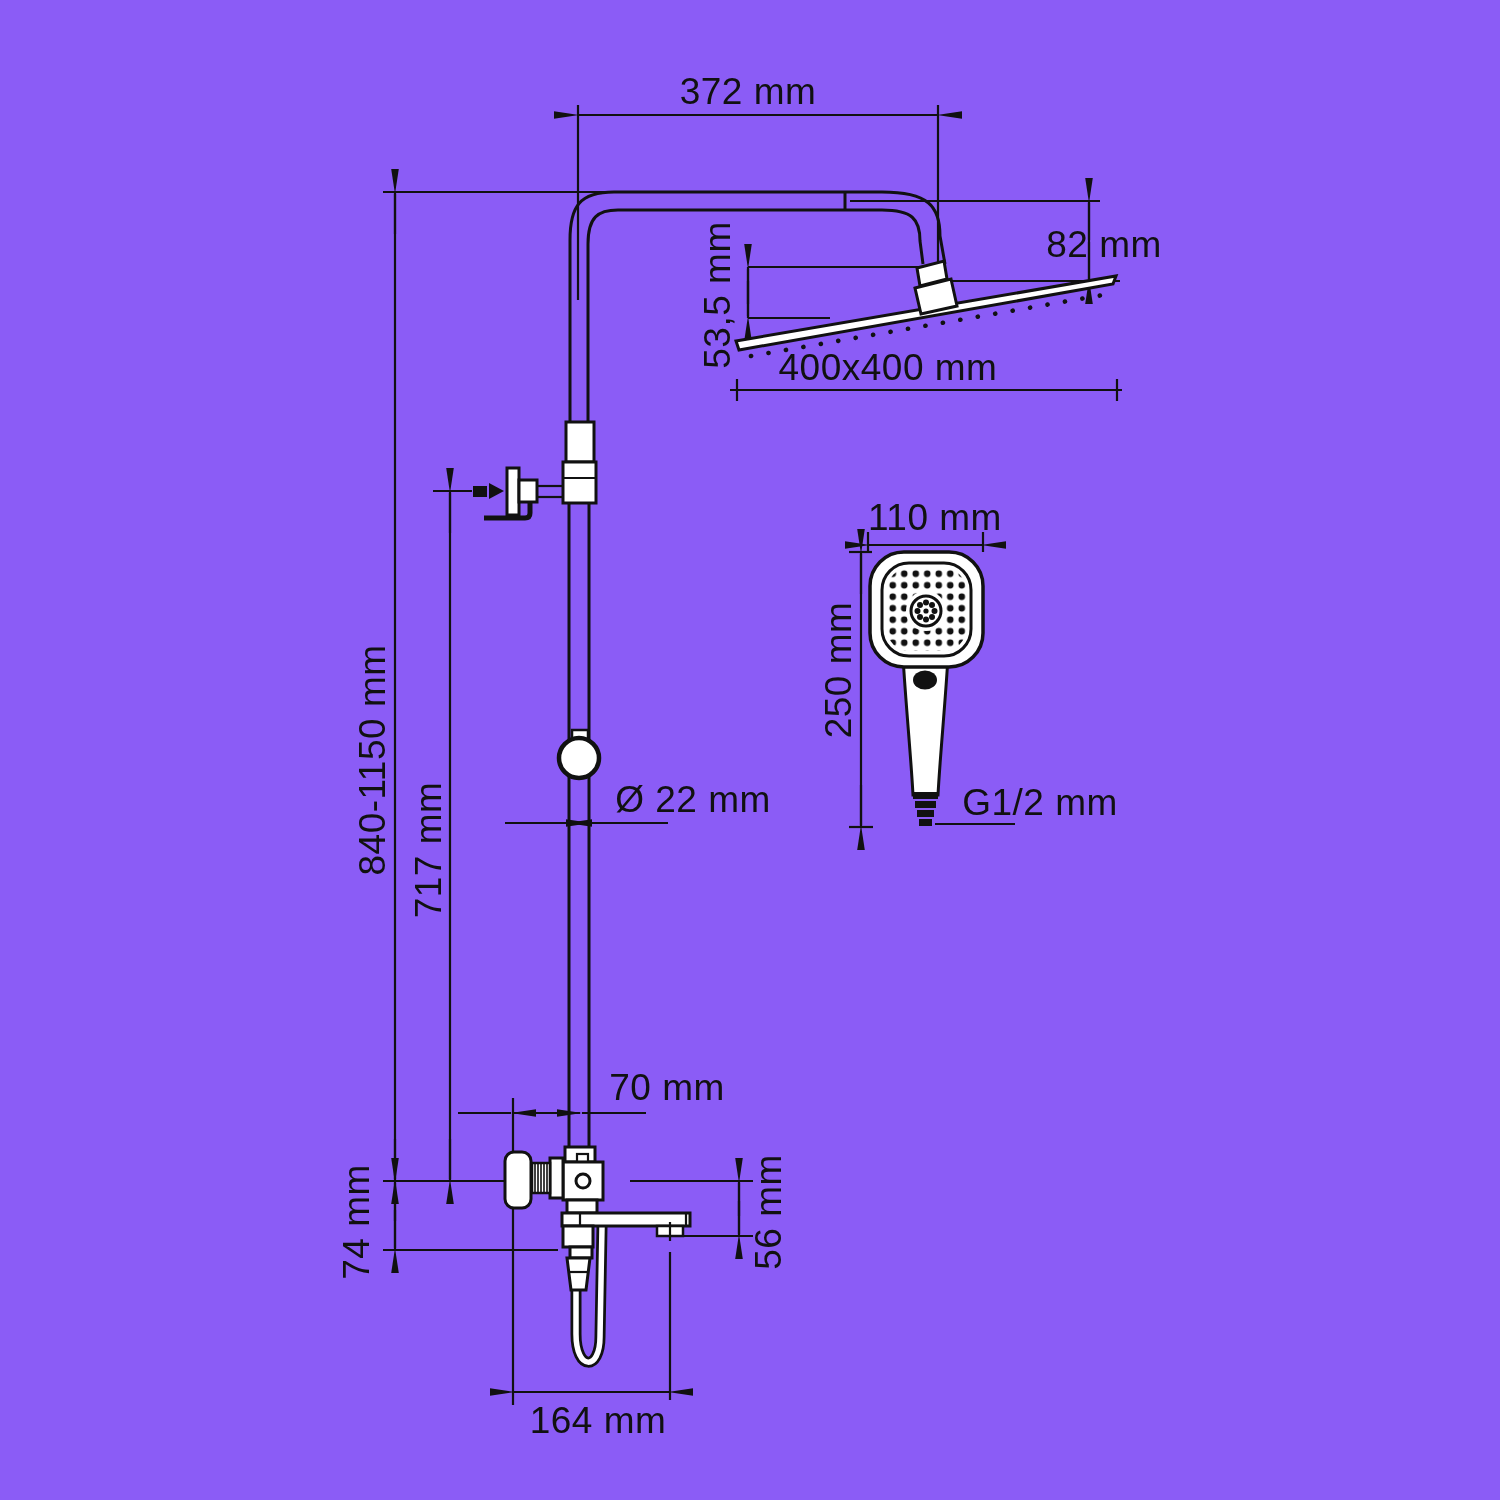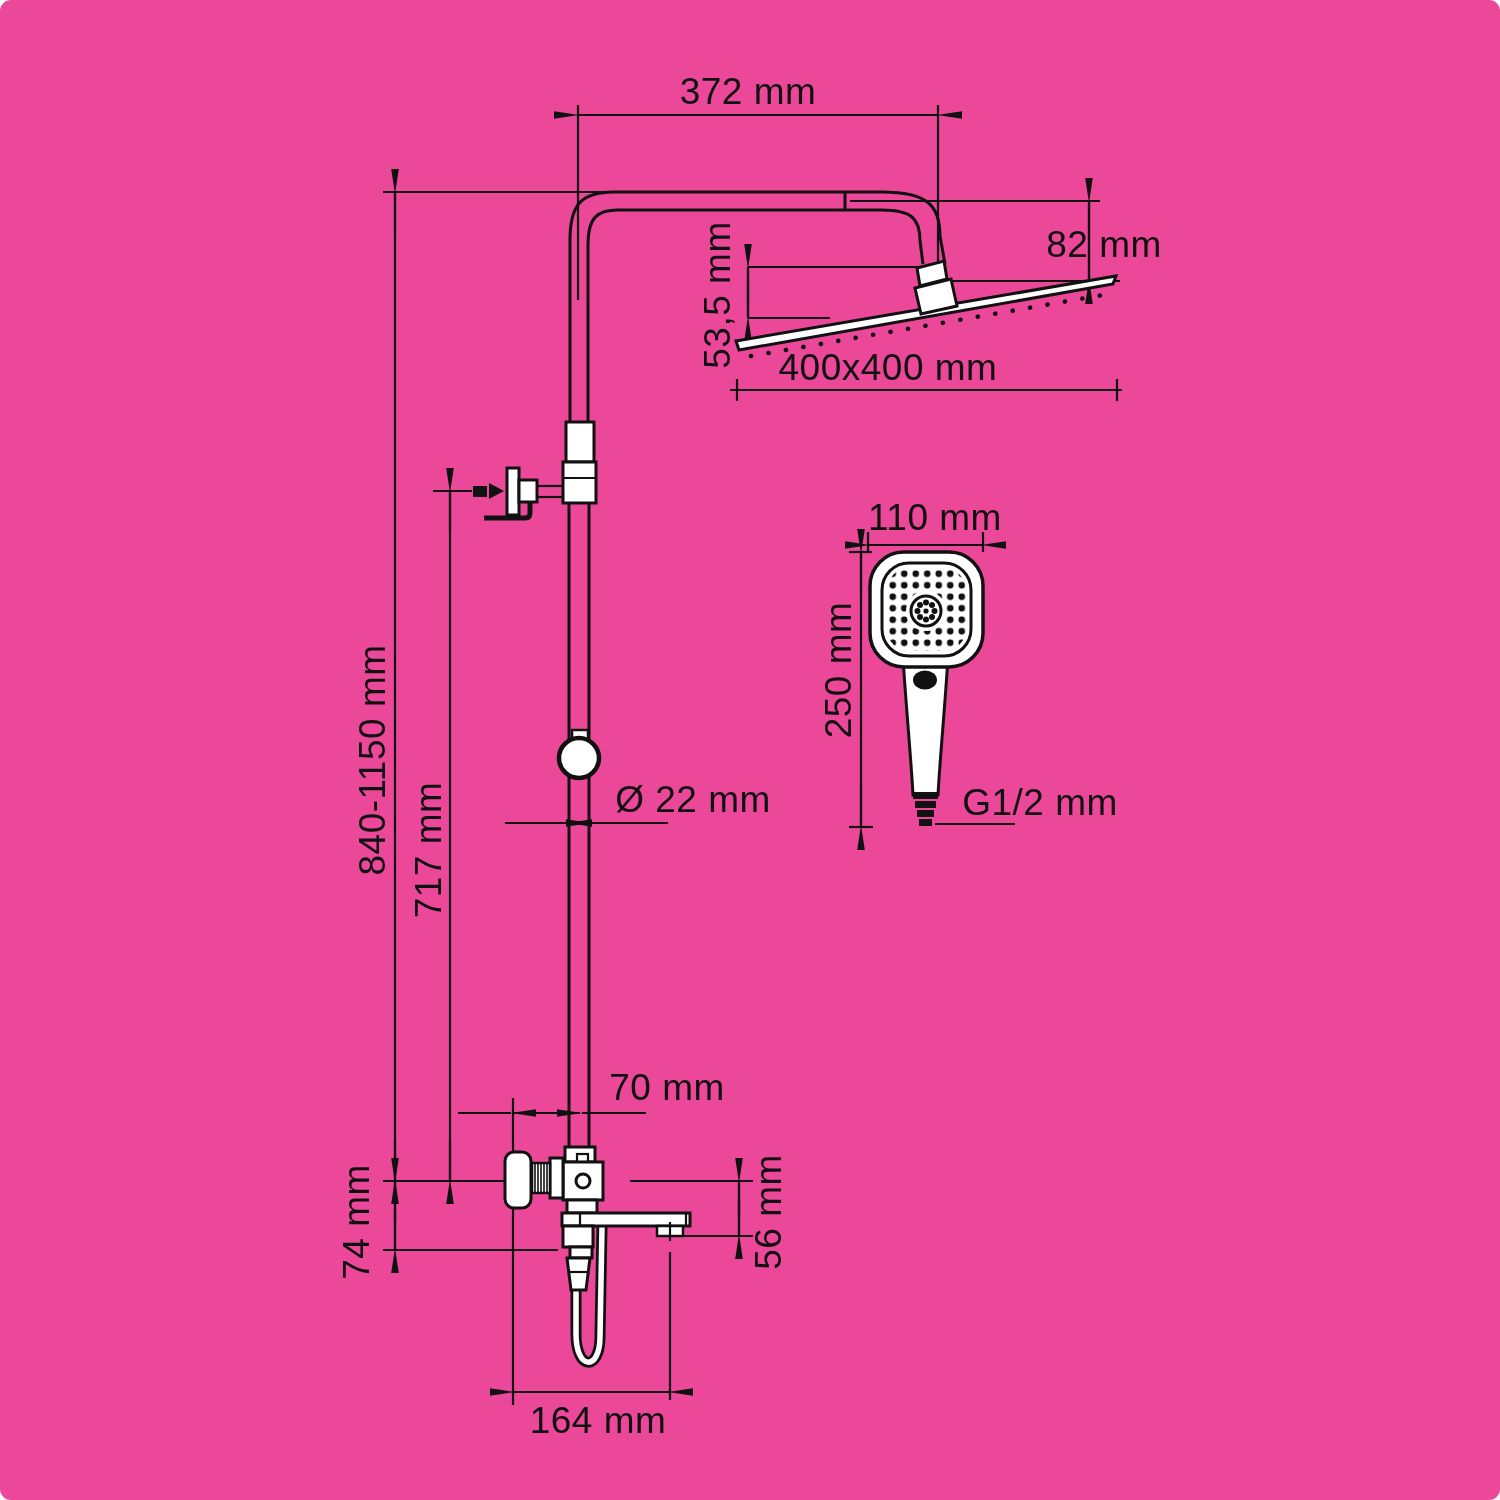--- a/index.html
+++ b/index.html
@@ -1,16 +1,16 @@
 <!DOCTYPE html>
 <html><head>
 <meta charset="utf-8">
 <style>
   html,body{margin:0;padding:0;background:#ffffff;}
-  .stage{width:1500px;height:1500px;background:#ec4899;position:relative;border-radius:11px;}
+  .stage{width:1500px;height:1500px;background:#8b5cf6;position:relative;}
   svg{display:block;}
   .dim{font-family:"Liberation Sans", sans-serif;font-size:37px;fill:#111;letter-spacing:0.5px;}
   .dl{stroke:#111;stroke-width:2.2;fill:none;}
   .dw{stroke:#111;stroke-width:3;fill:none;}
   .wf{fill:#ffffff;}
   .bk{fill:#111;stroke:none;}
 </style>
 </head>
 <body>
 

